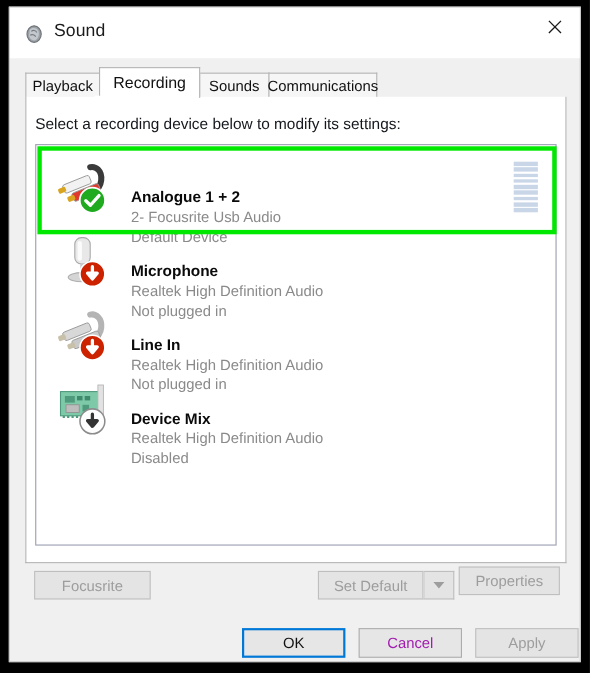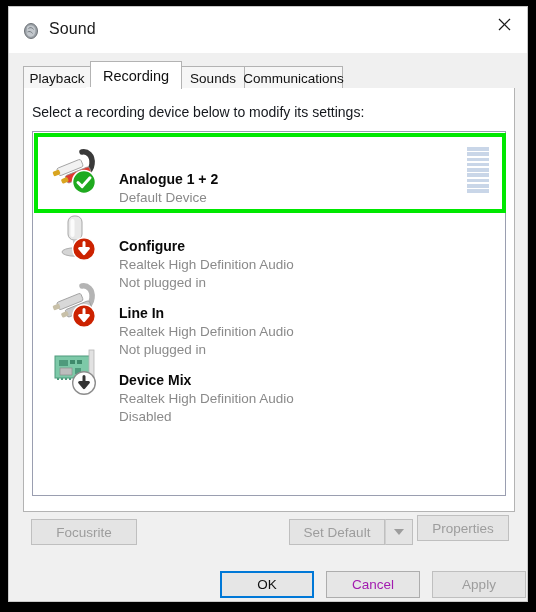--- a/index.html
+++ b/index.html
@@ -285,20 +285,21 @@
       <rect x="2" y="19.6" width="7" height="4.8" rx="1.4" fill="#d9a520"></rect>
       <rect x="12" y="28" width="26" height="8" rx="2" fill="#e03a2f" stroke="#9a9a9a" stroke-width=".8"></rect>
       <rect x="7" y="29.6" width="7" height="4.8" rx="1.4" fill="#d9a520"></rect>
     </g>
   </svg><div style="position: absolute; left: 20px; top: 26px; width: 26px; height: 26px;"><svg width="26" height="26" viewBox="0 0 26 26">
     <circle cx="13" cy="13" r="11.5" fill="#1faa1f" stroke="#ffffff" stroke-width="1.6"></circle>
     <path d="M7 13.5 L11.2 17.6 L19 8.8" stroke="#ffffff" stroke-width="3" fill="none" stroke-linecap="round" stroke-linejoin="round"></path>
   </svg></div></div>
             <div class="device-text">
               <div class="dev-name">Analogue 1 + 2</div>
+              <div class="dev-sub">2- Focusrite Usb Audio</div>
               <div class="dev-status">Default Device</div>
             </div>
             <div class="meter">
               <div class="meter-seg"></div>
               <div class="meter-seg"></div>
               <div class="meter-seg"></div>
               <div class="meter-seg"></div>
               <div class="meter-seg"></div>
               <div class="meter-seg"></div>
               <div class="meter-seg"></div>
@@ -310,21 +311,21 @@
             <div class="device-icon-wrap"><svg width="52" height="52" viewBox="0 0 52 52">
     <rect x="17" y="6" width="14" height="24" rx="6" fill="#e8e8e8" stroke="#a8a8a8" stroke-width="1"></rect>
     <rect x="19.5" y="9" width="4" height="18" rx="2" fill="#fbfbfb"></rect>
     <rect x="22" y="30" width="4" height="9" fill="#c6c6c6"></rect>
     <ellipse cx="24" cy="42" rx="13" ry="4.2" fill="#d5d5d5" stroke="#aeaeae" stroke-width="1"></ellipse>
   </svg><div style="position: absolute; left: 20px; top: 26px; width: 26px; height: 26px;"><svg width="26" height="26" viewBox="0 0 26 26">
     <circle cx="13" cy="13" r="11.3" fill="#cc2200" stroke="#ffffff" stroke-width="1.4"></circle>
     <path d="M13 6.5 L13 14.5 M8.6 12.4 L13 17.6 L17.4 12.4 Z" stroke="#ffffff" stroke-width="3" fill="#ffffff" stroke-linejoin="round" stroke-linecap="round"></path>
   </svg></div></div>
             <div class="device-text">
-              <div class="dev-name">Configure</div>
+              <div class="dev-name">Microphone</div>
               <div class="dev-sub">Realtek High Definition Audio</div>
               <div class="dev-status">Not plugged in</div>
             </div>
           </div>
           <div class="device-row" style="top: 137px;">
             <div class="device-icon-wrap"><svg width="52" height="52" viewBox="0 0 52 52">
     <path d="M20 34 C30 36 40 30 41 21 C42 12 36 8 31 9" stroke="#b4b4b4" stroke-width="5.5" fill="none" stroke-linecap="round"></path>
     <g transform="rotate(-22 26 26)">
       <rect x="7" y="18" width="26" height="8" rx="2" fill="#d8d8d8" stroke="#9a9a9a" stroke-width=".8"></rect>
       <rect x="2" y="19.6" width="7" height="4.8" rx="1.4" fill="#c8c0a8"></rect>

